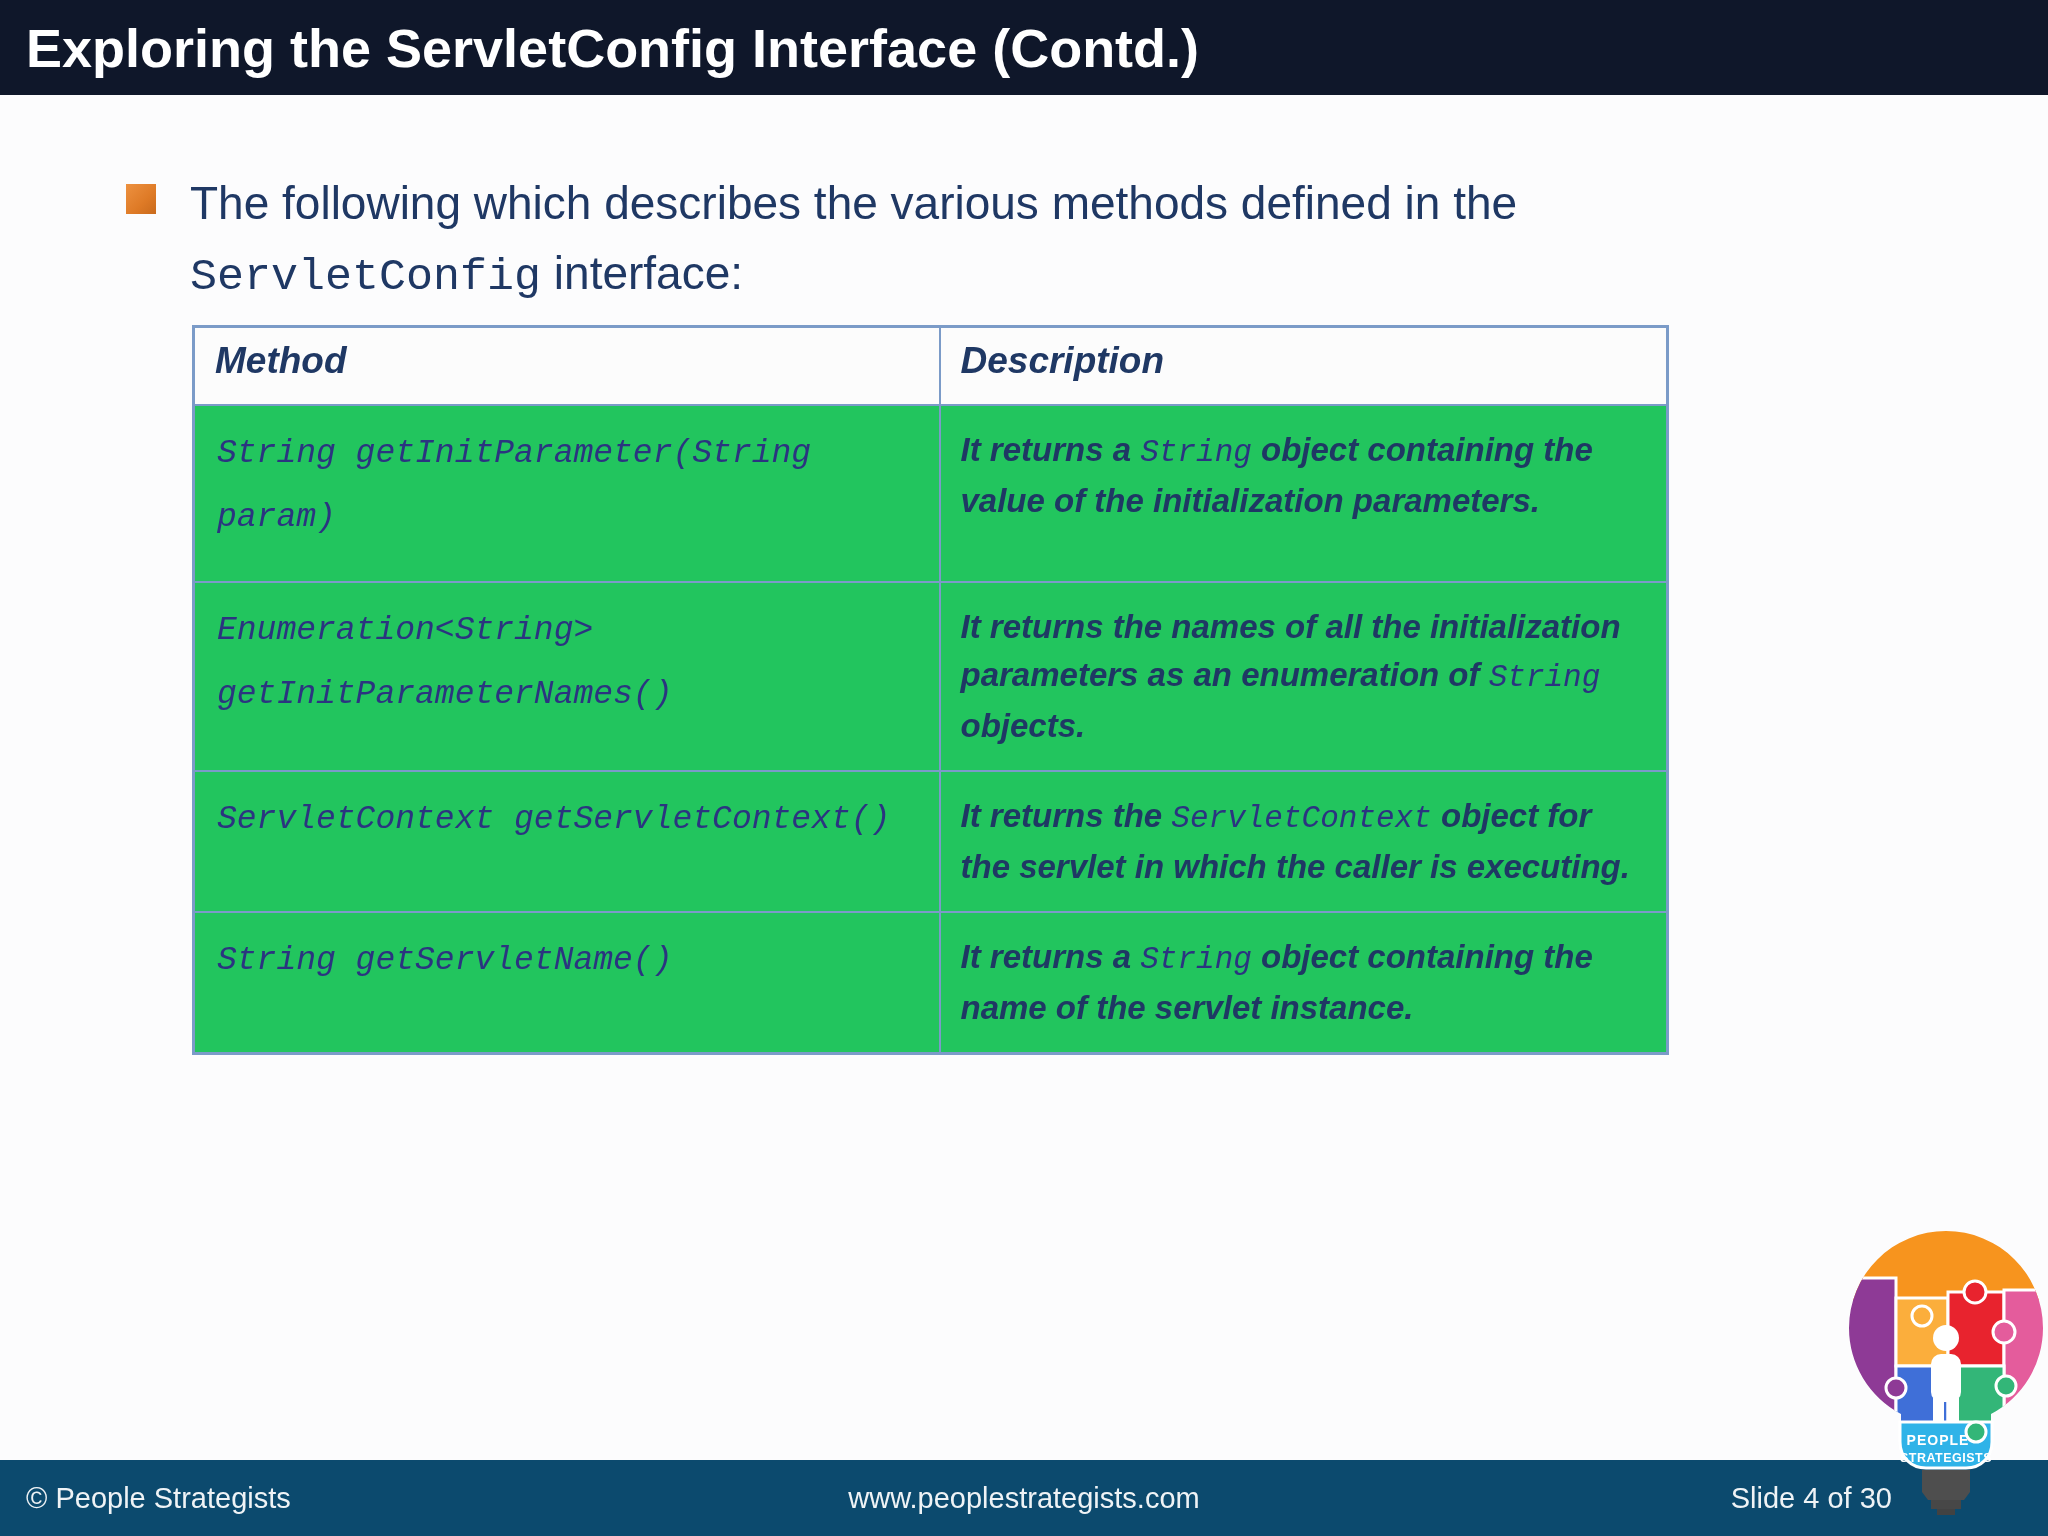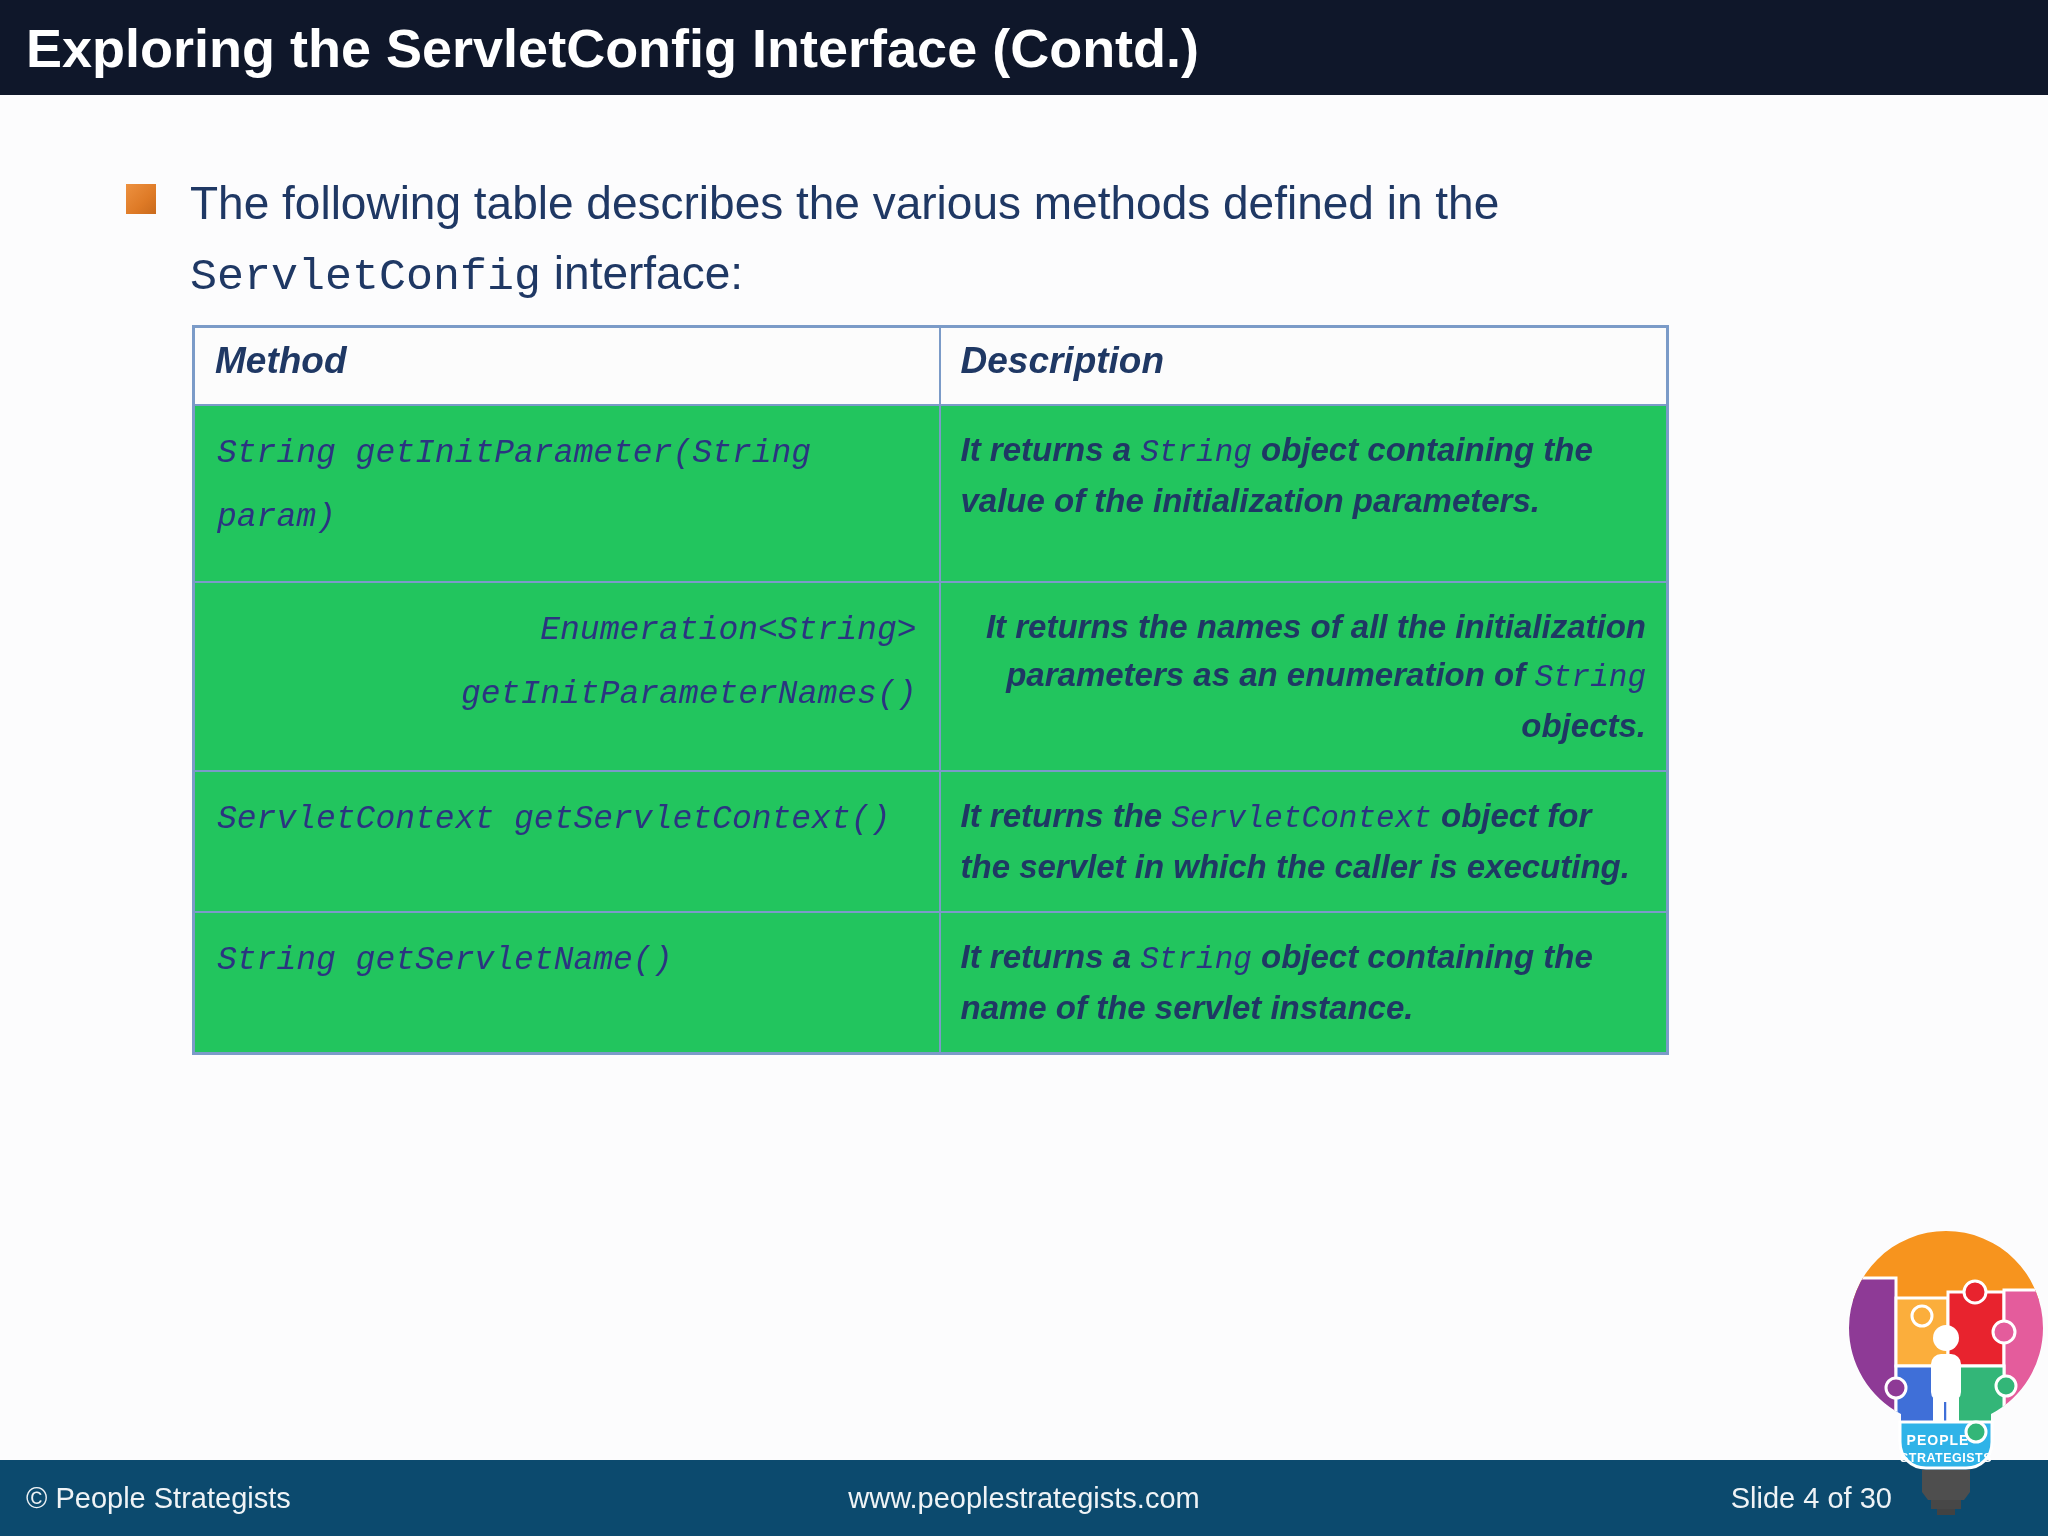--- a/index.html
+++ b/index.html
@@ -55,21 +55,21 @@
   .methods-table td.desc{
     padding:20px 20px;
     font-size:33px;font-style:italic;font-weight:bold;color:#1F3864;
     line-height:48px;
   }
   .methods-table td.desc .code{
     font-family:"Liberation Mono","DejaVu Sans Mono",monospace;
     font-weight:normal;font-size:31px;color:#2B3480;
   }
   .methods-table tbody tr:nth-child(1) td{height:177px;}
-  .methods-table tbody tr:nth-child(2) td{height:173px;text-align:right;}
+  .methods-table tbody tr:nth-child(2) td{height:173px;}
   .methods-table tbody tr:nth-child(3) td{height:127px;}
   .methods-table tbody tr:nth-child(4) td{height:132px;}
   
   .footer-bar{
     position:absolute;left:0;bottom:0;width:100%;height:76px;
     background:#0c4a6e;color:#EFF3F6;font-size:29px;z-index:1;
   }
   .footer-bar .left{position:absolute;left:26px;top:50%;transform:translateY(-50%);}
   .footer-bar .center{position:absolute;left:50%;top:50%;transform:translate(-50%,-50%);}
   .footer-bar .right{position:absolute;right:156px;top:50%;transform:translateY(-50%);}
@@ -80,21 +80,21 @@
 <body>
 
 <div class="slide">
 
   <div class="header-bar">
     <div class="title">Exploring the ServletConfig Interface (Contd.)</div>
   </div>
 
   <div class="bullet-square"></div>
   <div class="bullet-text">
-    <div>The following table describes the various methods defined in the</div>
+    <div>The following which describes the various methods defined in the</div>
     <div><span class="mono">ServletConfig</span><span> interface:</span></div>
   </div>
 
   <table class="methods-table">
     <colgroup>
         <col class="c-method">
         <col class="c-desc">
       </colgroup>
     <thead>
       <tr>

